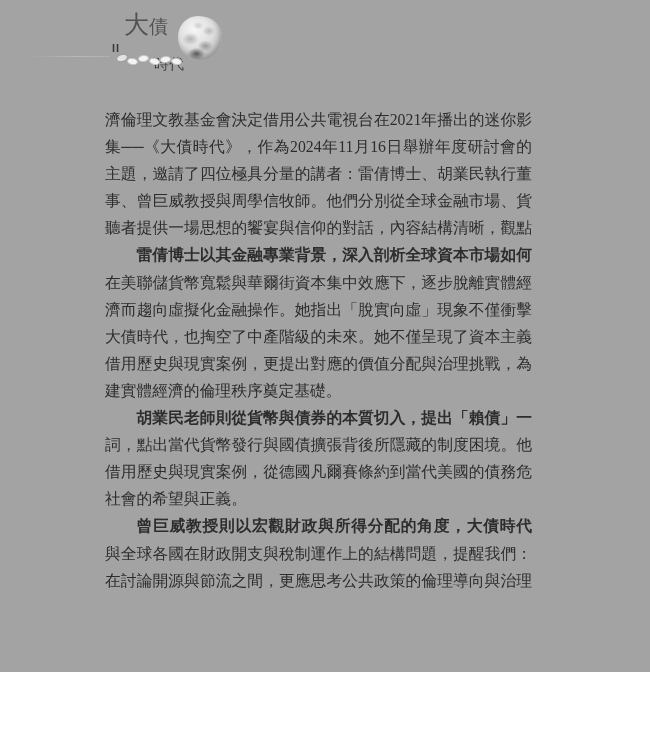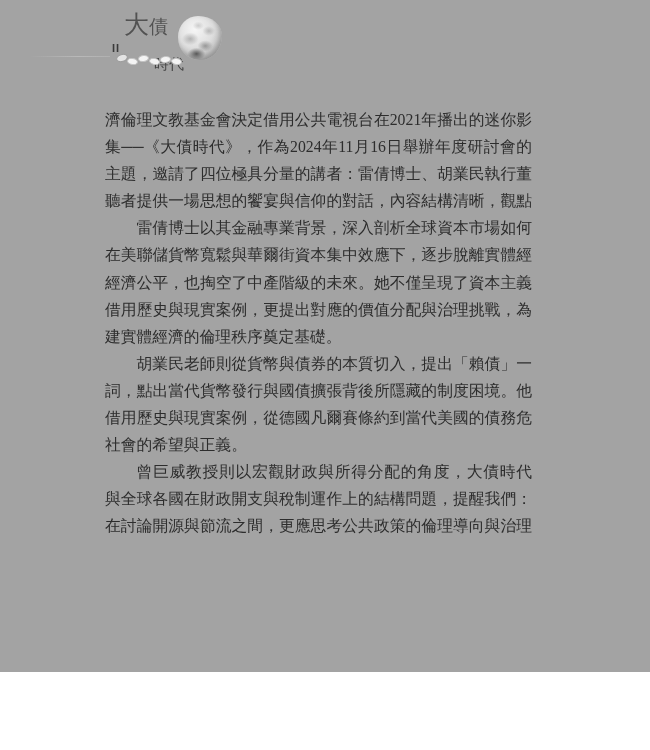--- a/index.html
+++ b/index.html
@@ -83,21 +83,21 @@
     line-height: 27.1px;
     color: #2d2d2d;
     text-align: justify;
   }
   .line {
     text-align-last: justify;
     overflow: hidden;
     max-height: 27.1px;
   }
   .line.flush { text-align-last: left; }
-  .line.indent { padding-left: 2em; }
+  .line.indent { padding-left: 2em; font-weight: bold; }
 </style>
 </head>
 <body>
 
 <div class="page">
 
   <header>
     <div class="header-rule"></div>
     <div class="page-number">II</div>
 
@@ -113,24 +113,26 @@
           <span></span>
       </div>
       <div class="ball"></div>
     </div>
   </header>
 
   <main class="text-block" id="text-block">
       <div class="line">濟倫理文教基金會決定借用公共電視台在2021年播出的迷你影</div>
       <div class="line">集──《大債時代》，作為2024年11月16日舉辦年度研討會的</div>
       <div class="line">主題，邀請了四位極具分量的講者：雷倩博士、胡業民執行董</div>
+      <div class="line">事、曾巨威教授與周學信牧師。他們分別從全球金融市場、貨</div>
       <div class="line">聽者提供一場思想的饗宴與信仰的對話，內容結構清晰，觀點</div>
       <div class="line indent">雷倩博士以其金融專業背景，深入剖析全球資本市場如何</div>
       <div class="line">在美聯儲貨幣寬鬆與華爾街資本集中效應下，逐步脫離實體經</div>
-      <div class="line">經濟公平，也掏空了中產階級的未來。她不僅呈現了資本主義</div>
+      <div class="line">濟而趨向虛擬化金融操作。她指出「脫實向虛」現象不僅衝擊</div>
+      <div class="line">大債時代，也掏空了中產階級的未來。她不僅呈現了資本主義</div>
       <div class="line">借用歷史與現實案例，更提出對應的價值分配與治理挑戰，為重</div>
       <div class="line flush">建實體經濟的倫理秩序奠定基礎。</div>
       <div class="line indent">胡業民老師則從貨幣與債券的本質切入，提出「賴債」一</div>
       <div class="line">詞，點出當代貨幣發行與國債擴張背後所隱藏的制度困境。他</div>
       <div class="line">借用歷史與現實案例，從德國凡爾賽條約到當代美國的債務危</div>
       <div class="line flush">社會的希望與正義。</div>
       <div class="line indent">曾巨威教授則以宏觀財政與所得分配的角度，大債時代</div>
       <div class="line">與全球各國在財政開支與稅制運作上的結構問題，提醒我們：</div>
       <div class="line">在討論開源與節流之間，更應思考公共政策的倫理導向與治理</div>
     </main>

